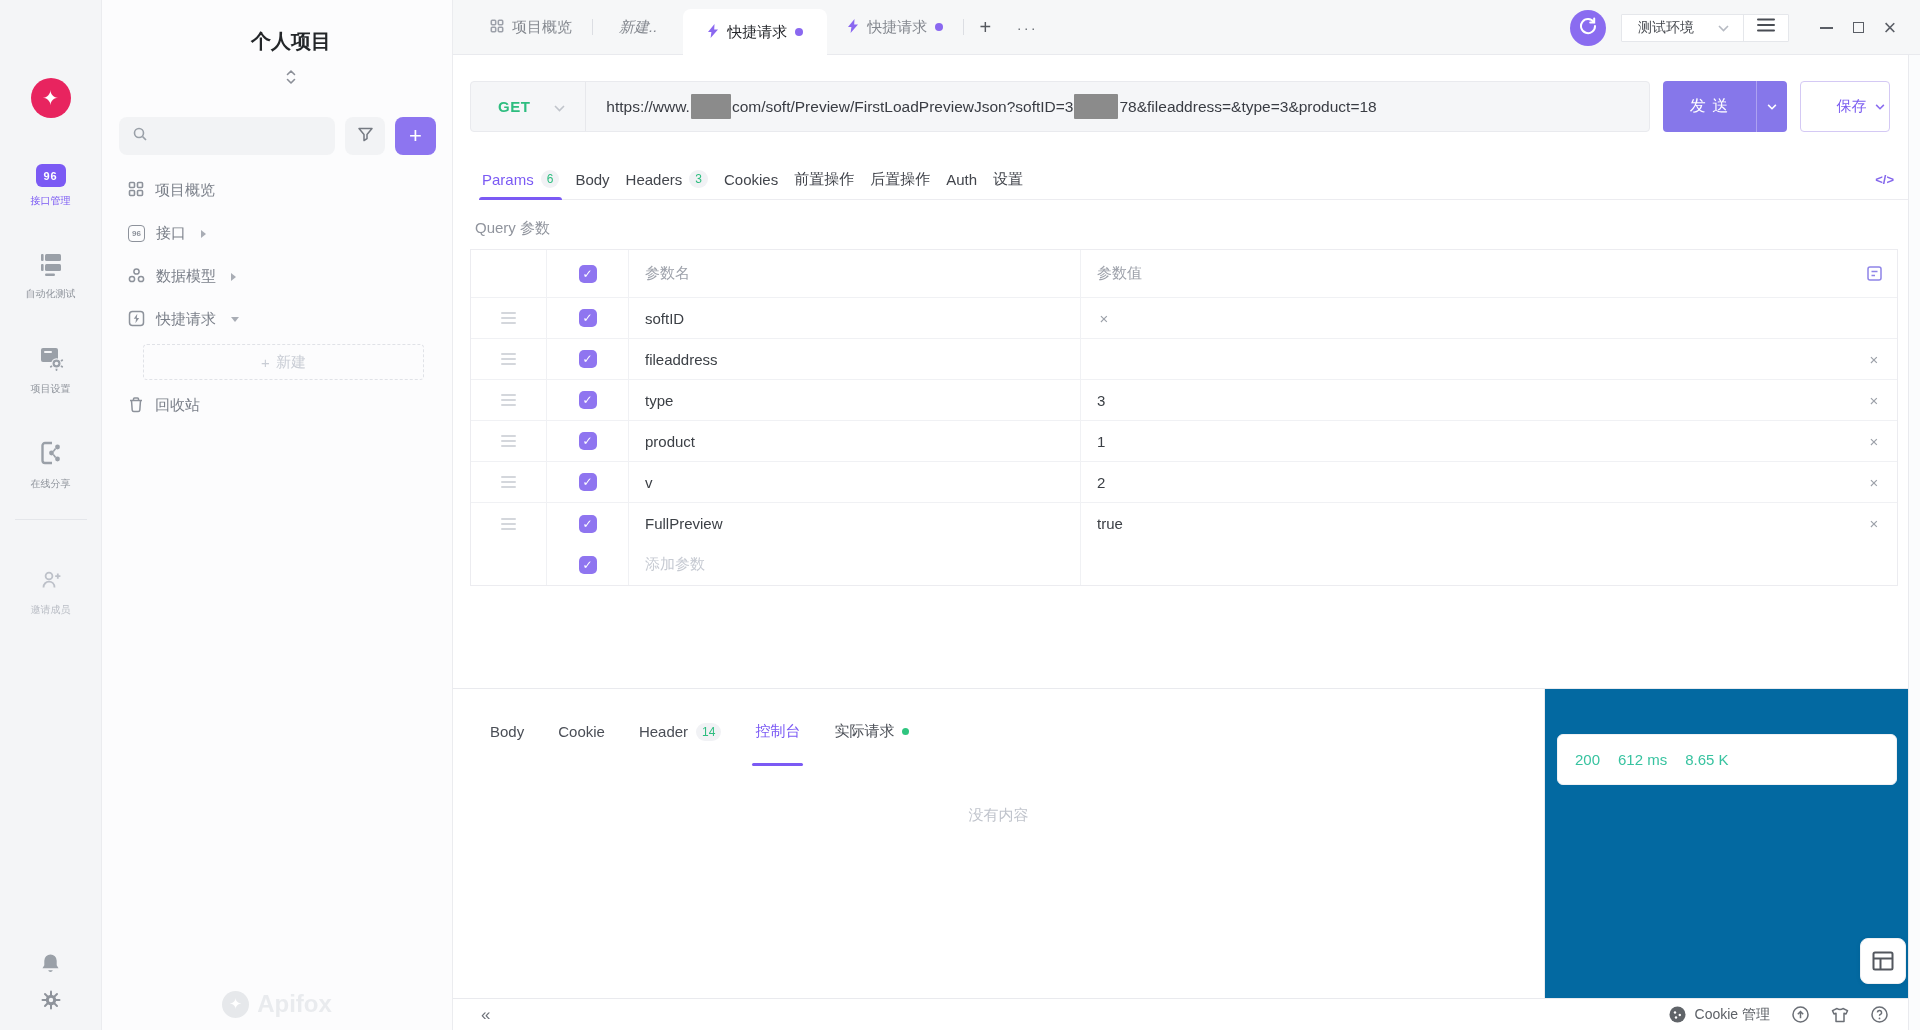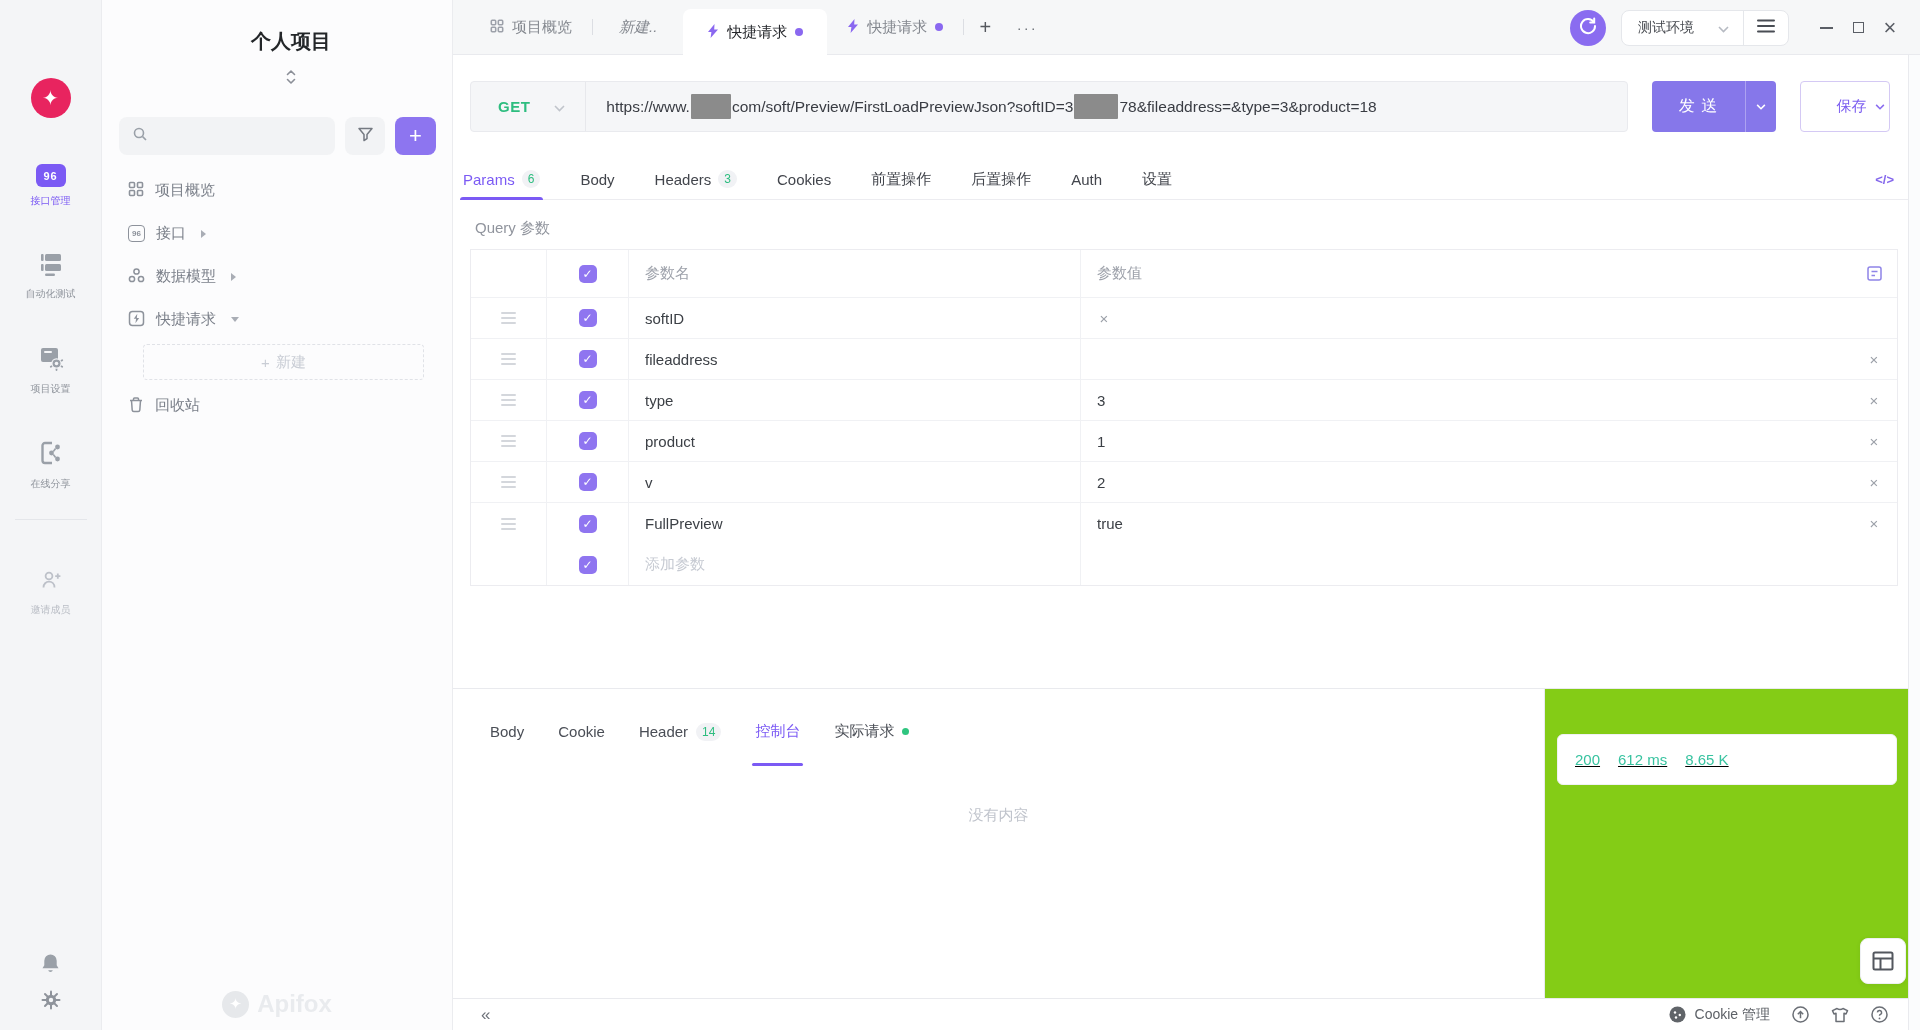--- a/index.html
+++ b/index.html
@@ -62,52 +62,52 @@
     color:#26282c; font-weight:500; padding:0 24px; }
   .tdiv { width:1px; height:16px; background:#dcdee3; align-self:center; }
   .dot { width:8px; height:8px; border-radius:50%; background:#8a68f0; }
   .tab-iconbtn { width:42px; display:flex; align-items:center; justify-content:center;
     color:#55585e; font-size:20px; cursor:pointer; }
   .tab-iconbtn.more { font-size:15px; letter-spacing:2px; color:#6e727a; }
 
   .wincontrols { position:absolute; right:17px; top:0; height:55px; display:flex; align-items:center; }
   .sync { width:36px; height:36px; border-radius:50%; background:#8a6cf0; display:flex;
     align-items:center; justify-content:center; cursor:pointer; }
-  .envbox { margin-left:15px; height:36px; background:#fff; border:1px solid #e5e7eb; border-radius:8px;
-    display:flex; align-items:center; }
+  .envbox { margin-left:15px; height:28px; background:#fff; border:1px solid #e5e7eb; border-radius:1px;
+    display:flex; align-items:center;font-family:Liberation Mono, monospace; }
   .envsel { padding:0 14px 0 16px; display:flex; align-items:center; gap:24px; font-size:14px;
     color:#46494f; height:100%; cursor:pointer; }
   .envdiv { width:1px; height:100%; background:#e5e7eb; }
   .burger { width:44px; height:100%; display:flex; align-items:center; justify-content:center; cursor:pointer; }
   .winbtns { display:flex; align-items:center; gap:6px; margin-left:24px; }
   .winbtn { width:26px; height:26px; display:flex; align-items:center; justify-content:center;
     color:#5a5e66; cursor:pointer; }
   .min-glyph { width:13px; height:2px; background:#5a5e66; }
   .max-glyph { width:11px; height:11px; border:1.5px solid #5a5e66; }
   .winbtn.close { font-size:22px; font-weight:400; }
 
-  .urlrow { margin:26px 30px 0 17px; height:51px; display:flex; gap:24px; }
+  .urlrow { margin:26px 30px 0 17px; height:51px; display:flex; gap:13px; }
   .urlbox { flex:1; display:flex; align-items:center; background:#f5f6f8; border:1px solid #e9eaee;
     border-radius:4px; min-width:0; }
   .method { display:flex; align-items:center; gap:24px; padding:0 20px 0 27px; height:100%;
     border-right:1px solid #e7e8ec; cursor:pointer; }
   .method .m { color:#2dbd7f; font-size:15px; font-weight:700; letter-spacing:.5px; }
   .urltext { padding:0 14px 0 20px; font-size:15.5px; color:#393c43; white-space:nowrap;
     overflow:hidden; display:flex; align-items:center; flex:1; }
   .redact { display:inline-block; height:25px; background:#8b8b8b; border-radius:1px; margin:0 1px; flex:none; }
   .c-val .redact { height:22px; }
   .send { width:124px; background:#8677ea; border-radius:4px; color:#fff; display:flex;
     overflow:hidden; cursor:pointer; flex:none; }
   .send-main { flex:1; display:flex; align-items:center; justify-content:center; font-size:16px; letter-spacing:1px; }
   .send-caret { width:31px; border-left:1px solid rgba(255,255,255,.32); display:flex;
     align-items:center; justify-content:center; }
   .save { width:90px; background:#fff; border:1px solid #d4c9f4; border-radius:4px; color:#7a5cf0;
     display:flex; align-items:center; justify-content:center; gap:8px; font-size:15px; cursor:pointer; flex:none;padding-left:31px; }
 
-  .reqtabs { margin:27px 12px 0 10px; display:flex; align-items:center; gap:40px;
+  .reqtabs { margin:27px 12px 0 29px; display:flex; align-items:center; gap:16px;
     border-bottom:1px solid #ececf0; height:41px; position:relative; }
   .rtab { display:flex; align-items:center; gap:7px; font-size:15px; color:#42454c; height:100%;
     position:relative; cursor:pointer; }
   .rtab.active { color:#7b5af4; }
   .rtab.active::after { content:""; position:absolute; left:-3px; right:-3px; bottom:-1px; height:3px;
     background:#7b5af4; border-radius:3px 3px 0 0; }
   .badge { height:18px; min-width:18px; padding:0 6px; border-radius:9px; background:#f1f2f5;
     color:#2dbd7f; font-size:12px; display:flex; align-items:center; justify-content:center; }
   .code-icon { position:absolute; right:14px; color:#8467ec; font-size:13px; font-weight:700; cursor:pointer; }
 
@@ -134,21 +134,21 @@
     display:flex; background:#fff; }
   .console { flex:1; border-right:1px solid #e9eaee; min-width:0; }
   .ctabs { display:flex; align-items:center; gap:34px; padding-left:37px; height:77px; padding-top:8px; }
   .ctab { font-size:15px; color:#4a4e56; display:flex; align-items:center; gap:8px; height:100%;
     position:relative; cursor:pointer; }
   .ctab.active { color:#7b5af4; }
   .ctab.active::after { content:""; position:absolute; left:-3px; right:-3px; bottom:0; height:3px;
     background:#7b5af4; border-radius:3px; }
   .gdot { width:7px; height:7px; border-radius:50%; background:#2fc57f; }
   .empty { margin-top:40px; text-align:center; color:#c0c4cc; font-size:15px; }
-  .respside { width:363px; background:#84cc16; flex:none;text-decoration:underline; }
+  .respside { width:363px; background:#0369a1; flex:none; }
   .respcard { margin:45px 11px 0 12px; height:51px; background:#fff; border:1px solid #f0f1f4;
     border-radius:6px; display:flex; align-items:center; gap:18px; padding-left:17px;
     font-size:15px; color:#38c3a0; }
 
   .layoutbtn { position:absolute; right:14px; bottom:46px; width:46px; height:46px; background:#fff;
     border:1px solid #eef0f3; border-radius:8px; box-shadow:0 1px 5px rgba(31,35,41,.07);
     display:flex; align-items:center; justify-content:center; cursor:pointer; z-index:5; }
 
   .statusbar { position:absolute; left:0; right:12px; bottom:0; height:32px; border-top:1px solid #e9eaee;
     background:#fff; display:flex; align-items:center; padding:0 20px 0 28px; }

